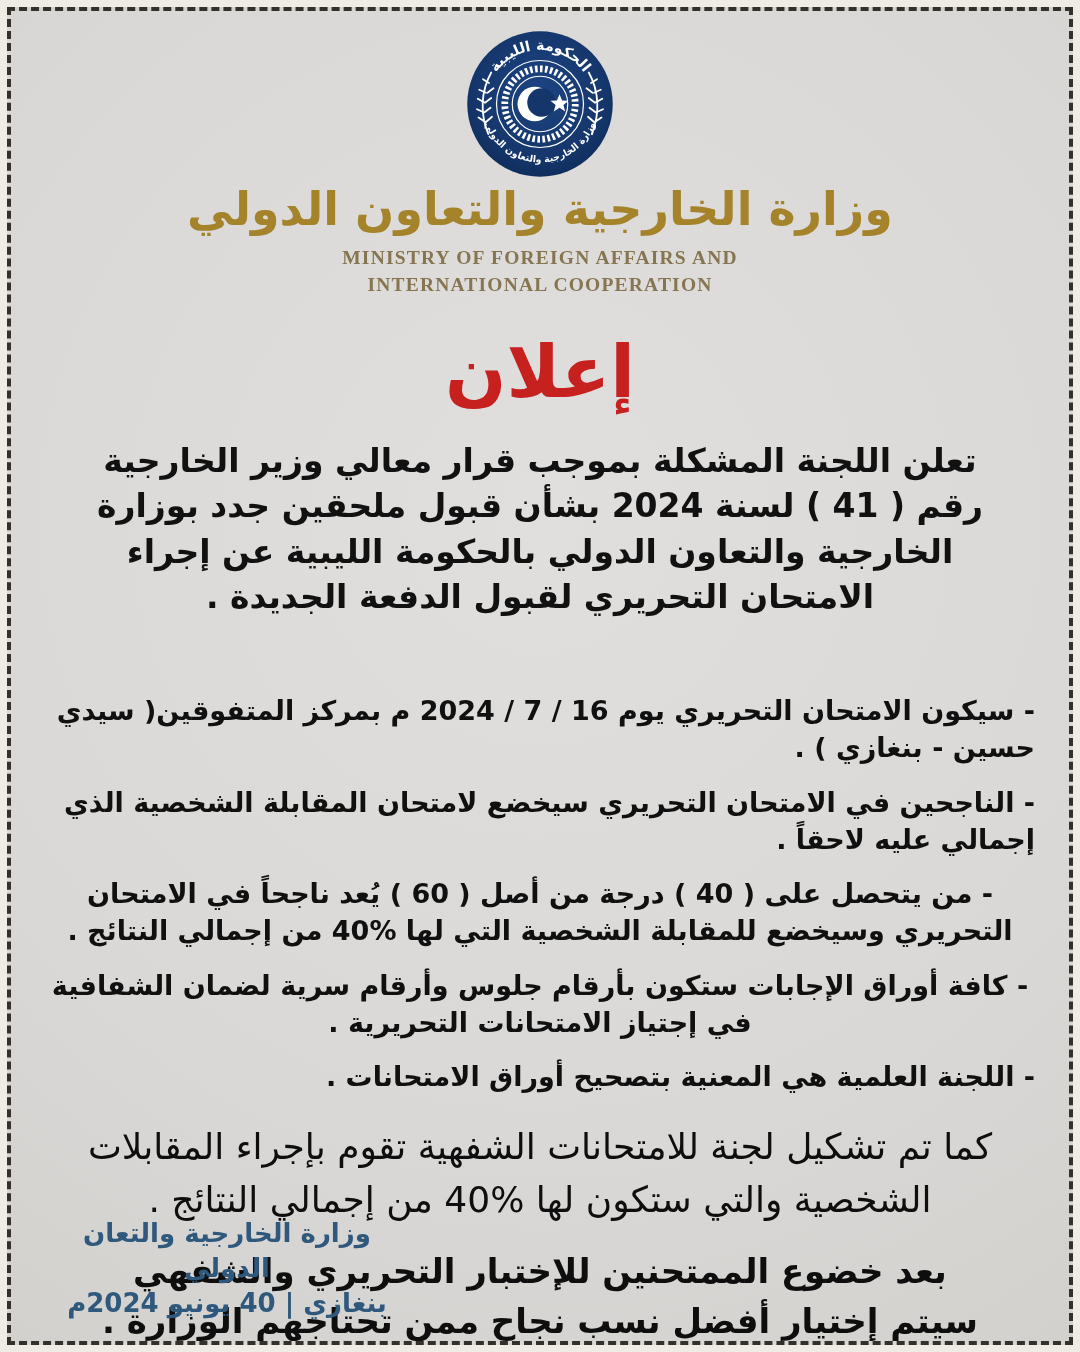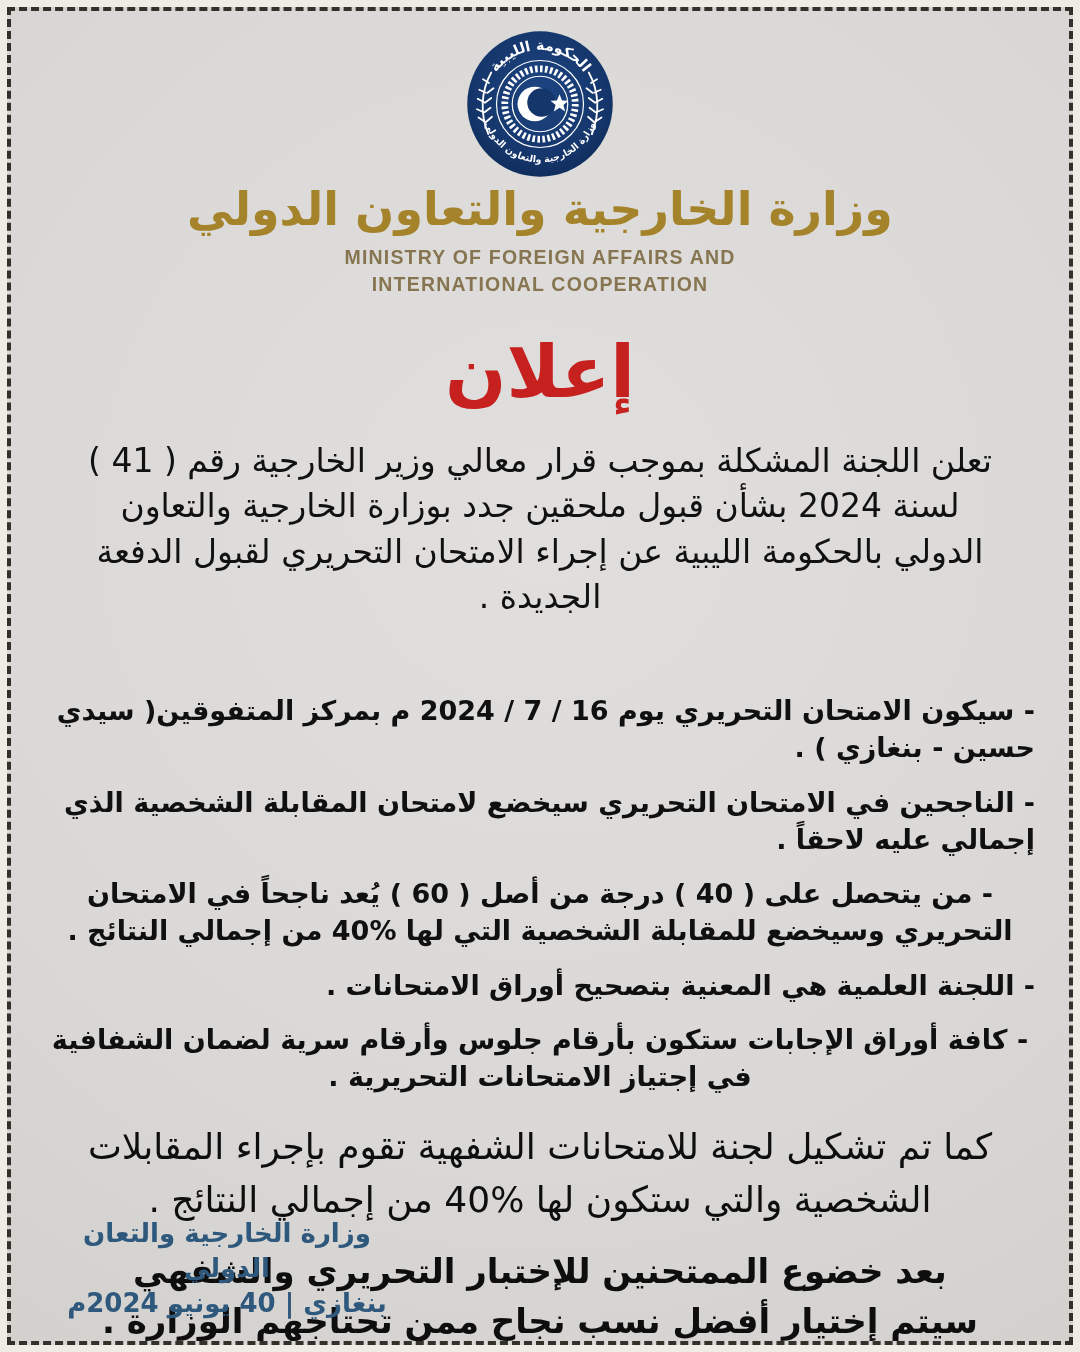--- a/index.html
+++ b/index.html
@@ -15,30 +15,30 @@
     overflow:hidden;text-align:center;direction:rtl;
   }
   .logo-wrap{margin:18px auto 0;width:150px;height:150px;}
   .logo-wrap svg{display:block;width:150px;height:150px;}
   .calligraphy{
     margin-top:4px;color:#a5832b;font-size:46px;font-weight:bold;
     letter-spacing:0px;line-height:1.15;
   }
   .ministry-en{
     margin-top:8px;direction:ltr;
-    font-family:Liberation Sans, sans-serif;
+    font-family:Liberation Serif, serif;
     color:#867550;font-size:19.5px;font-weight:bold;
     letter-spacing:1.2px;line-height:27px;
   }
   .title{
     margin-top:38px;color:#c6201f;font-size:72px;font-weight:bold;line-height:1.0;
   }
   .intro{
     margin:30px auto 0;width:930px;
-    font-size:33px;font-weight:normal;color:#111;line-height:1.38;
+    font-size:33px;font-weight:bold;color:#111;line-height:1.38;
   }
   .bullets{
     margin:72px 34px 0;text-align:right;
     font-size:27px;font-weight:bold;color:#101010;
   }
   .bullet{margin-bottom:17px;line-height:1.38;}
   .bullet.center{text-align:center;}
   .para-oral{
     margin:26px auto 0;width:920px;
     font-size:36px;font-weight:normal;color:#0e0e0e;line-height:1.47;
@@ -122,22 +122,22 @@
   </div>
 
   <div class="title">إعلان</div>
 
   <div class="intro">تعلن اللجنة المشكلة بموجب قرار معالي وزير الخارجية رقم ( 41 ) لسنة 2024 بشأن قبول ملحقين جدد بوزارة الخارجية والتعاون الدولي بالحكومة الليبية عن إجراء الامتحان التحريري لقبول الدفعة الجديدة .</div>
 
   <div class="bullets">
     <div class="bullet">- سيكون الامتحان التحريري يوم 16 / 7 / 2024 م بمركز المتفوقين( سيدي حسين - بنغازي ) .</div>
     <div class="bullet">- الناجحين في الامتحان التحريري سيخضع لامتحان المقابلة الشخصية الذي إجمالي عليه لاحقاً .</div>
     <div class="bullet center">- من يتحصل على ( 40 ) درجة من أصل ( 60 ) يُعد ناجحاً في الامتحان التحريري وسيخضع للمقابلة الشخصية التي لها %40 من إجمالي النتائج .</div>
+    <div class="bullet center">- كافة أوراق الإجابات ستكون بأرقام جلوس وأرقام سرية لضمان الشفافية في إجتياز الامتحانات التحريرية .</div>
     <div class="bullet">- اللجنة العلمية هي المعنية بتصحيح أوراق الامتحانات .</div>
-    <div class="bullet center">- كافة أوراق الإجابات ستكون بأرقام جلوس وأرقام سرية لضمان الشفافية في إجتياز الامتحانات التحريرية .</div>
   </div>
 
   <div class="para-oral">كما تم تشكيل لجنة للامتحانات الشفهية تقوم بإجراء المقابلات الشخصية والتي ستكون لها %40 من إجمالي النتائج .</div>
 
   <div class="para-selection">بعد خضوع الممتحنين للإختبار التحريري والشفهي سيتم إختيار أفضل نسب نجاح ممن تحتاجهم الوزارة .</div>
 
   <div class="footer">
     <div>وزارة الخارجية والتعان الدولي</div>
     <div>بنغازي | 40 يونيو 2024م</div>
   </div>

